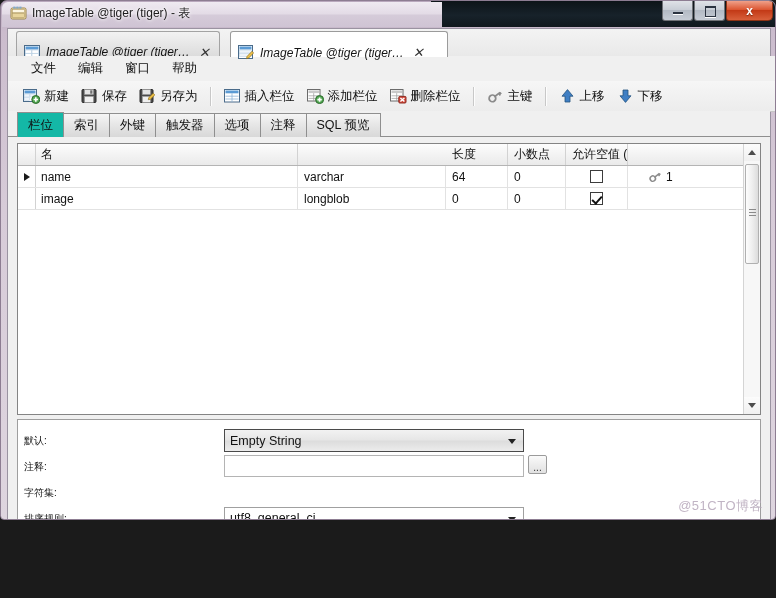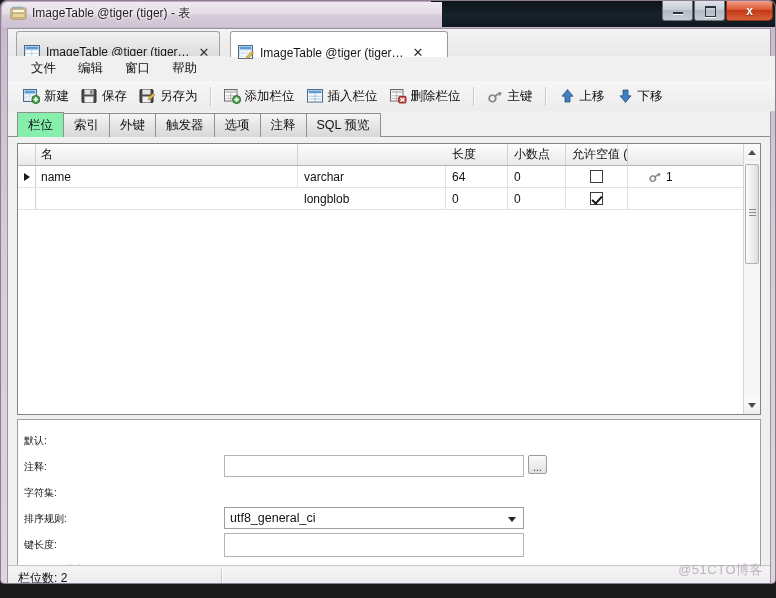--- a/index.html
+++ b/index.html
@@ -13,21 +13,21 @@
     overflow: hidden;
     font-family: "Liberation Sans", "DejaVu Sans", sans-serif;
     font-size: 12px;
     color: #000;
   }
 
   
   #window {
     position: absolute;
     left: 0; top: 0;
-    width: 776px; height: 584px;
+    width: 776px; height: 520px;
     box-sizing: border-box;
     background: linear-gradient(180deg,#b9a8bd 0%, #cbbccd 6%, #d7cbd8 40%, #ded5df 100%);
     border: 1px solid #8d7d92;
     border-radius: 7px 7px 4px 4px;
     overflow: hidden;
   }
   
   #desktop-bleed {
     position: absolute;
     left: 430px; top: 0; width: 346px; height: 26px;
@@ -114,20 +114,21 @@
   }
   .doctab {
     position: absolute; top: 2px; height: 25px;
     box-sizing: border-box;
     border: 1px solid #a3a3a3;
     border-bottom: none;
     border-radius: 3px 3px 0 0;
     display: flex; align-items: center;
     padding: 16px 6px 0 7px;
     cursor: default;
+    font-style: italic;
   }
   .doctab.inactive {
     background: linear-gradient(180deg,#f2f2f2 0%, #e6e6e6 55%, #dcdcdc 100%);
   }
   .doctab.active {
     background: #ffffff;
     border-color: #9b9b9b;
     z-index: 3;
     height: 26px;
   }
@@ -197,21 +198,21 @@
     padding: 0 10px;
     display: flex; align-items: center;
     border: 1px solid #8f8f8f;
     border-bottom: none;
     background: linear-gradient(180deg,#f5f5f5 0%, #e4e4e4 55%, #d8d8d8 100%);
     font-size: 12.5px; color: #111;
     cursor: default;
     white-space: nowrap;
   }
   .ptab.active {
-    background: #86efac;
+    background: #14b8a6;
     height: 25px;
     margin-top: 1px;
     z-index: 3;
   }
   .ptab + .ptab { margin-left: -1px; }
 
   
   #gridwrap {
     position: absolute; left: 9px; top: 114px;
     width: 744px; height: 272px;
@@ -517,36 +518,36 @@
           <rect x="3.4" y="8.4" width="8" height="6.1" fill="#f0f0f0" stroke="#9a9a9a" stroke-width=".6"></rect>
           <path d="M9.8 9.6 L14.2 5.3 L15.8 6.9 L11.4 11.2 L9.3 11.7 Z" fill="#f3c54a" stroke="#8a6d1d" stroke-width=".7"></path>
         </svg>
         <div class="tblabel">另存为</div>
       </div>
 
       <div class="tbsep"></div>
 
       <div class="tbtn">
         <svg class="tbicon" viewBox="0 0 17 16">
+          <rect x="0.5" y="1.5" width="15" height="12.5" fill="#fff" stroke="#4a6b8a"></rect>
+          <rect x="1.5" y="2.5" width="13" height="2.8" fill="#5b9bd5"></rect>
+          <path d="M1.5 8.2 h13 M1.5 11 h13 M8 5.3 v8.5" stroke="#8fb4d6" stroke-width=".8"></path>
+        </svg>
+        <div class="tblabel">插入栏位</div>
+      </div>
+
+      <div class="tbtn">
+        <svg class="tbicon" viewBox="0 0 17 16">
           <rect x="0.5" y="1.5" width="12.5" height="11.5" fill="#fff" stroke="#6b6b6b"></rect>
           <rect x="1.5" y="2.5" width="10.5" height="2.6" fill="#c9c9c9"></rect>
           <path d="M1.5 7.8 h10.5 M1.5 10.4 h10.5 M6.7 5.1 v7.9" stroke="#9a9a9a" stroke-width=".7"></path>
           <circle cx="12.6" cy="11.6" r="4" fill="#54a854" stroke="#2c6b2c"></circle>
           <path d="M12.6 9.4 v4.4 M10.4 11.6 h4.4" stroke="#fff" stroke-width="1.6"></path>
         </svg>
         <div class="tblabel">添加栏位</div>
-      </div>
-
-      <div class="tbtn">
-        <svg class="tbicon" viewBox="0 0 17 16">
-          <rect x="0.5" y="1.5" width="15" height="12.5" fill="#fff" stroke="#4a6b8a"></rect>
-          <rect x="1.5" y="2.5" width="13" height="2.8" fill="#5b9bd5"></rect>
-          <path d="M1.5 8.2 h13 M1.5 11 h13 M8 5.3 v8.5" stroke="#8fb4d6" stroke-width=".8"></path>
-        </svg>
-        <div class="tblabel">插入栏位</div>
       </div>
 
       <div class="tbtn">
         <svg class="tbicon" viewBox="0 0 17 16">
           <rect x="0.5" y="1.5" width="12.5" height="11.5" fill="#fff" stroke="#6b6b6b"></rect>
           <rect x="1.5" y="2.5" width="10.5" height="2.6" fill="#c9c9c9"></rect>
           <path d="M1.5 7.8 h10.5 M1.5 10.4 h10.5 M6.7 5.1 v7.9" stroke="#9a9a9a" stroke-width=".7"></path>
           <rect x="8.8" y="8.4" width="7.2" height="6.6" rx="1" fill="#d24a3d" stroke="#8e2a20"></rect>
           <path d="M10.4 10 L14.4 13.6 M14.4 10 L10.4 13.6" stroke="#fff" stroke-width="1.4"></path>
         </svg>
@@ -638,20 +639,21 @@
                 <path d="M12.4 7 v2.4 M14 7 v1.8" stroke="#8b8b8b" stroke-width="1.5"></path>
               </g>
             </svg>
             <span style="font-size:12px;">1</span>
           </div>
         </div>
       </div>
 
       <div class="grow" style="top:44px;">
         <div class="rowmark"></div>
+        <div class="gcell" style="left:17px;width:263px;">image</div>
         <div class="gcell" style="left:280px;width:148px;">longblob</div>
         <div class="gcell" style="left:428px;width:62px;">0</div>
         <div class="gcell" style="left:490px;width:58px;">0</div>
         <div class="gcell center" style="left:548px;width:62px;">
           <div class="cbox checked"></div>
         </div>
         <div class="gcell" style="left:610px;width:115px;border-right:none;"></div>
       </div>
 
       <div id="gridvsb">
@@ -663,20 +665,24 @@
         </div>
         <div class="sbarrow down">
           <div class="tri-down"></div>
         </div>
       </div>
     </div>
 
     <div id="formpanel"></div>
 
     <div class="flabel" style="top:405px;">默认:</div>
+    <div class="fcombo focused" style="top:400px;">
+      <span>Empty String</span>
+      <span class="arrow"></span>
+    </div>
 
     <div class="flabel" style="top:431px;">注释:</div>
     <div class="ftext" style="top:426px;">
       <span></span>
     </div>
     <div id="dotsbtn">...</div>
 
     <div class="flabel" style="top:457px;">字符集:</div>
 
     <div class="flabel" style="top:483px;">排序规则:</div>

